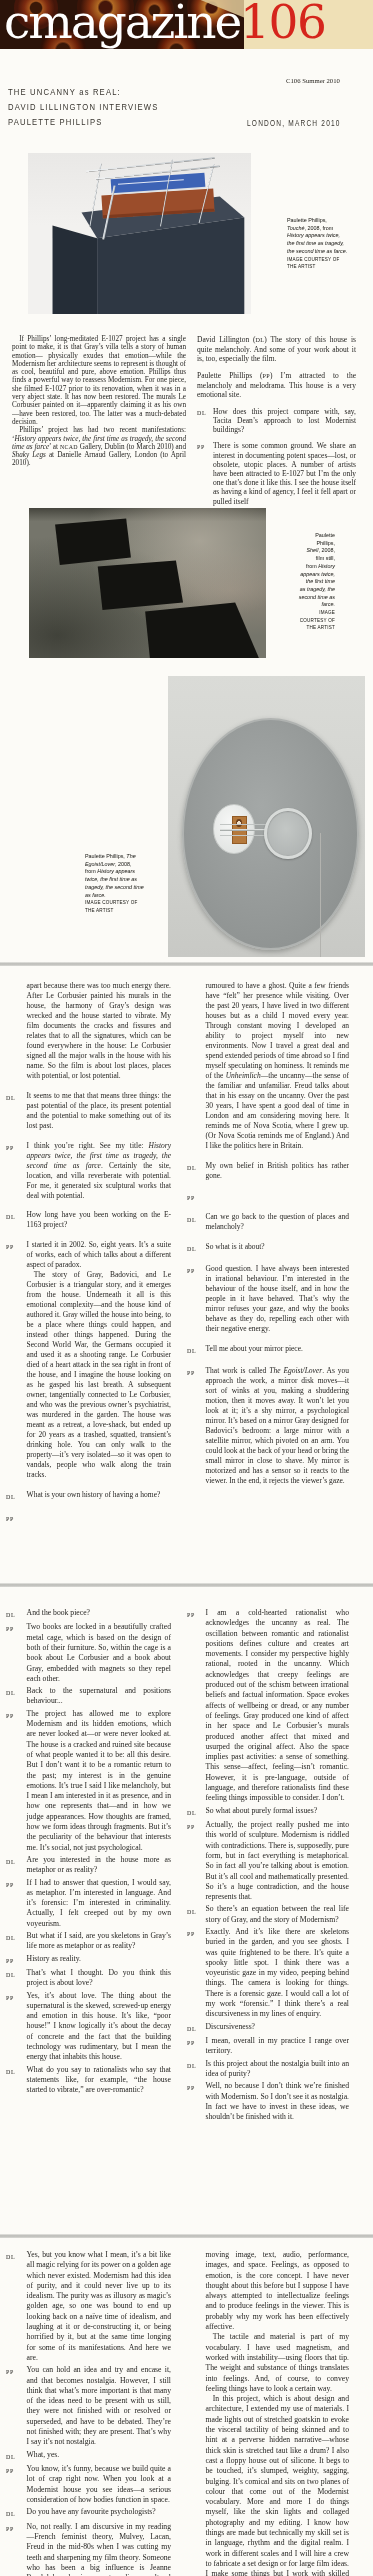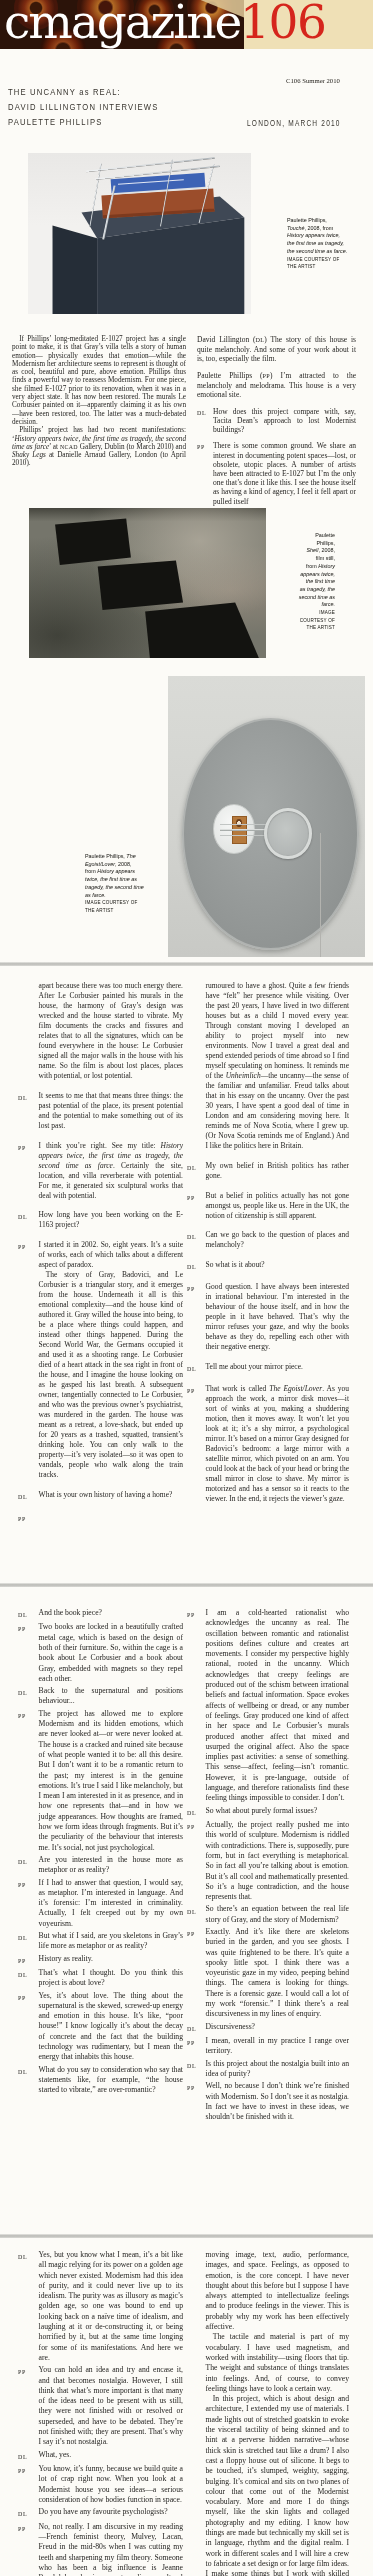--- a/index.html
+++ b/index.html
@@ -94,21 +94,21 @@
   .cap-egoist{left:85px;top:853px;width:68px;}
   .caption .credit{font-size:4.6px;letter-spacing:0.2px;}
 
   
   .pagebreak{position:absolute;left:0;width:374px;height:4.1px;
      background:linear-gradient(180deg,#e8e8e4,#b9b9b5 45%,#d9d9d5);}
   .pb1{top:962px;} .pb2{top:1583px;} .pb3{top:2234px;}
 
   
   .col{position:absolute;font-size:7.7px;line-height:10.3px;}
-  .col-l{left:18px;width:165px;}
+  .col-l{left:6px;width:165px;}
   .col-r{left:187px;width:162px;}
   .p1{top:335px;}  .p2{top:981px;} .p3{top:1608px;} .p4{top:2250px;}
   .p1.col-l{left:12px;width:174px;}
   .p1.col-r{left:197px;width:159px;font-size:7.5px;line-height:9.2px;}
   .p2{font-size:7.5px;line-height:10px;}
   .intro p{margin:0;text-align:justify;text-indent:7.2px;font-size:7.2px;line-height:8.3px;}
   .turn{display:flex;margin-top:2px;}
   .p1 .turn{margin-top:7.2px;}
   .p2 .turn{margin-top:9.8px;}
   .turn:first-child{margin-top:0;}
@@ -239,21 +239,20 @@
       <div class="turn">
         <span class="speaker"></span>
         <div class="ttext">rumoured to have a ghost. Quite a few friends have “felt” her presence while visiting. Over the past 20 years, I have lived in two different houses but as a child I moved every year. Through constant moving I developed an ability to project myself into new environments. Now I travel a great deal and spend extended periods of time abroad so I find myself speculating on hominess. It reminds me of the <i>Unheimlich</i>—the uncanny—the sense of the familiar and unfamiliar. Freud talks about that in his essay on the uncanny. Over the past 30 years, I have spent a good deal of time in London and am considering moving here. It reminds me of Nova Scotia, where I grew up. (Or Nova Scotia reminds me of England.) And I like the politics here in Britain.</div>
       </div>
       <div class="turn">
         <span class="speaker">DL</span>
         <div class="ttext">My own belief in British politics has rather gone.</div>
       </div>
       <div class="turn">
         <span class="speaker">PP</span>
-        <div class="ttext">But a belief in politics actually has not gone amongst us, people like us. Here in the UK, the notion of citizenship is still apparent.</div>
       </div>
       <div class="turn">
         <span class="speaker">DL</span>
         <div class="ttext">Can we go back to the question of places and melancholy?</div>
       </div>
       <div class="turn">
         <span class="speaker">DL</span>
         <div class="ttext">So what is it about?</div>
       </div>
       <div class="turn">
@@ -308,21 +307,21 @@
       <div class="turn">
         <span class="speaker">DL</span>
         <div class="ttext">That’s what I thought. Do you think this project is about love?</div>
       </div>
       <div class="turn">
         <span class="speaker">PP</span>
         <div class="ttext">Yes, it’s about love. The thing about the supernatural is the skewed, screwed-up energy and emotion in this house. It’s like, “poor house!” I know logically it’s about the decay of concrete and the fact that the building technology was rudimentary, but I mean the energy that inhabits this house.</div>
       </div>
       <div class="turn">
         <span class="speaker">DL</span>
-        <div class="ttext">What do you say to consideration who say that statements like, for example, “the house started to vibrate,” are over-romantic?</div>
+        <div class="ttext">What do you say to rationalists who say that statements like, for example, “the house started to vibrate,” are over-romantic?</div>
       </div>
     </div>
   <div class="col col-r p3">
       <div class="turn">
         <span class="speaker">PP</span>
         <div class="ttext">I am a cold-hearted rationalist who acknowledges the uncanny as real. The oscillation between romantic and rationalist positions defines culture and creates art movements. I consider my perspective highly rational, rooted in the uncanny. Which acknowledges that creepy feelings are produced out of the schism between irrational beliefs and factual information. Space evokes affects of wellbeing or dread, or any number of feelings. Gray produced one kind of affect in her space and Le Corbusier’s murals produced another affect that mixed and usurped the original affect. Also the space implies past activities: a sense of something. This sense—affect, feeling—isn’t romantic. However, it is pre-language, outside of language, and therefore rationalists find these feeling things impossible to consider. I don’t.</div>
       </div>
       <div class="turn">
         <span class="speaker">DL</span>
         <div class="ttext">So what about purely formal issues?</div>

